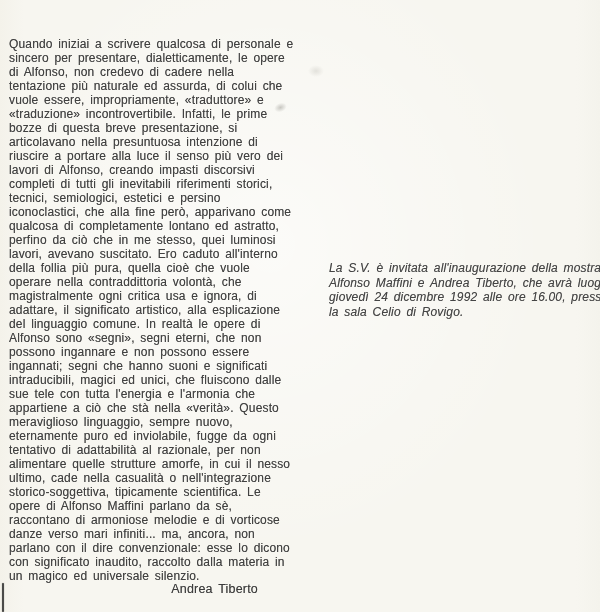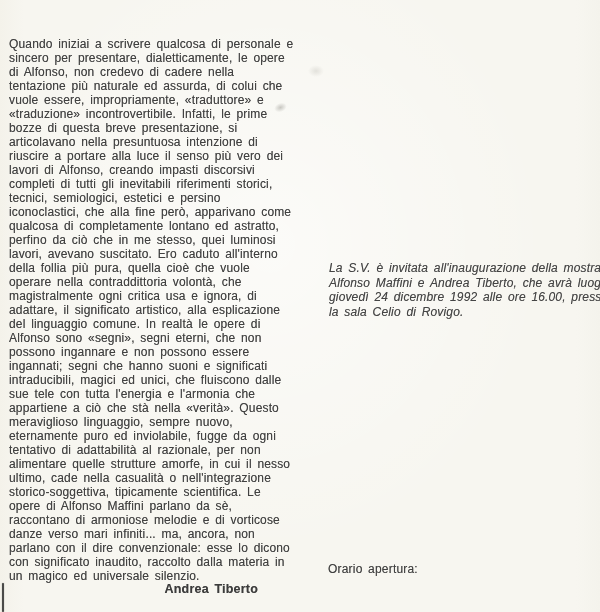--- a/index.html
+++ b/index.html
@@ -35,21 +35,21 @@
     white-space: pre;
     text-shadow: 0 0 0.4px rgba(65,65,65,0.55);
   }
   .essay-signature {
     position: absolute;
     left: 9px;
     top: 582px;
     width: 249px;
     text-align: right;
     font-size: 12.5px;
-    font-weight: bold;
+    font-weight: normal;
     color: #3c3c3c;
     letter-spacing: 0.2px;
     word-spacing: 2px;
     text-shadow: 0 0 0.4px rgba(60,60,60,0.55);
   }
   .invitation {
     position: absolute;
     left: 329px;
     top: 261px;
     width: 262px;
@@ -154,20 +154,19 @@
 un magico ed universale silenzio.</div>
 
   <div class="essay-signature">Andrea Tiberto</div>
 
   <div class="invitation">La S.V. è invitata all'inaugurazione della mostra di
 Alfonso Maffini e Andrea Tiberto, che avrà luogo
 giovedì 24 dicembre 1992 alle ore 16.00, presso
 la sala Celio di Rovigo.</div>
 
   <div class="hours">
-    <div class="hours-label">Orario apertura:</div>
   </div>
 
   <div class="scan-edge-mark"></div>
   <div class="scan-speck-1"></div>
   <div class="scan-speck-2"></div>
 
 </div>
 
 </body></html>

